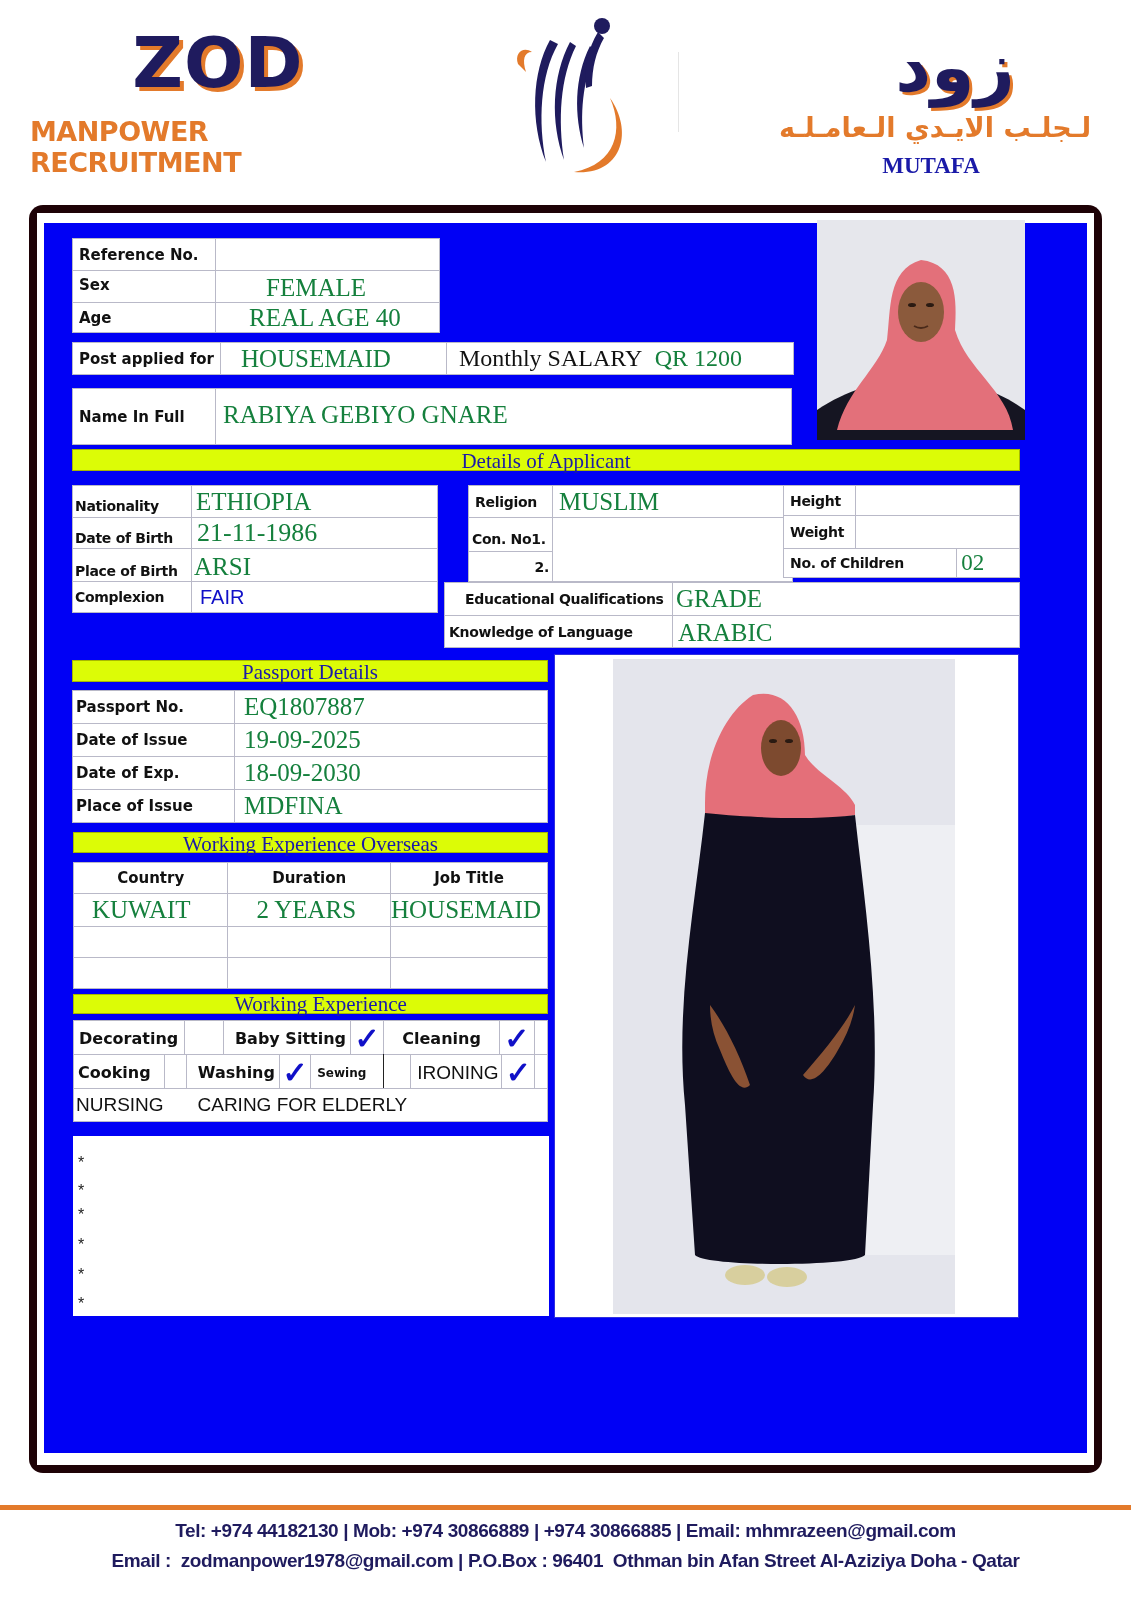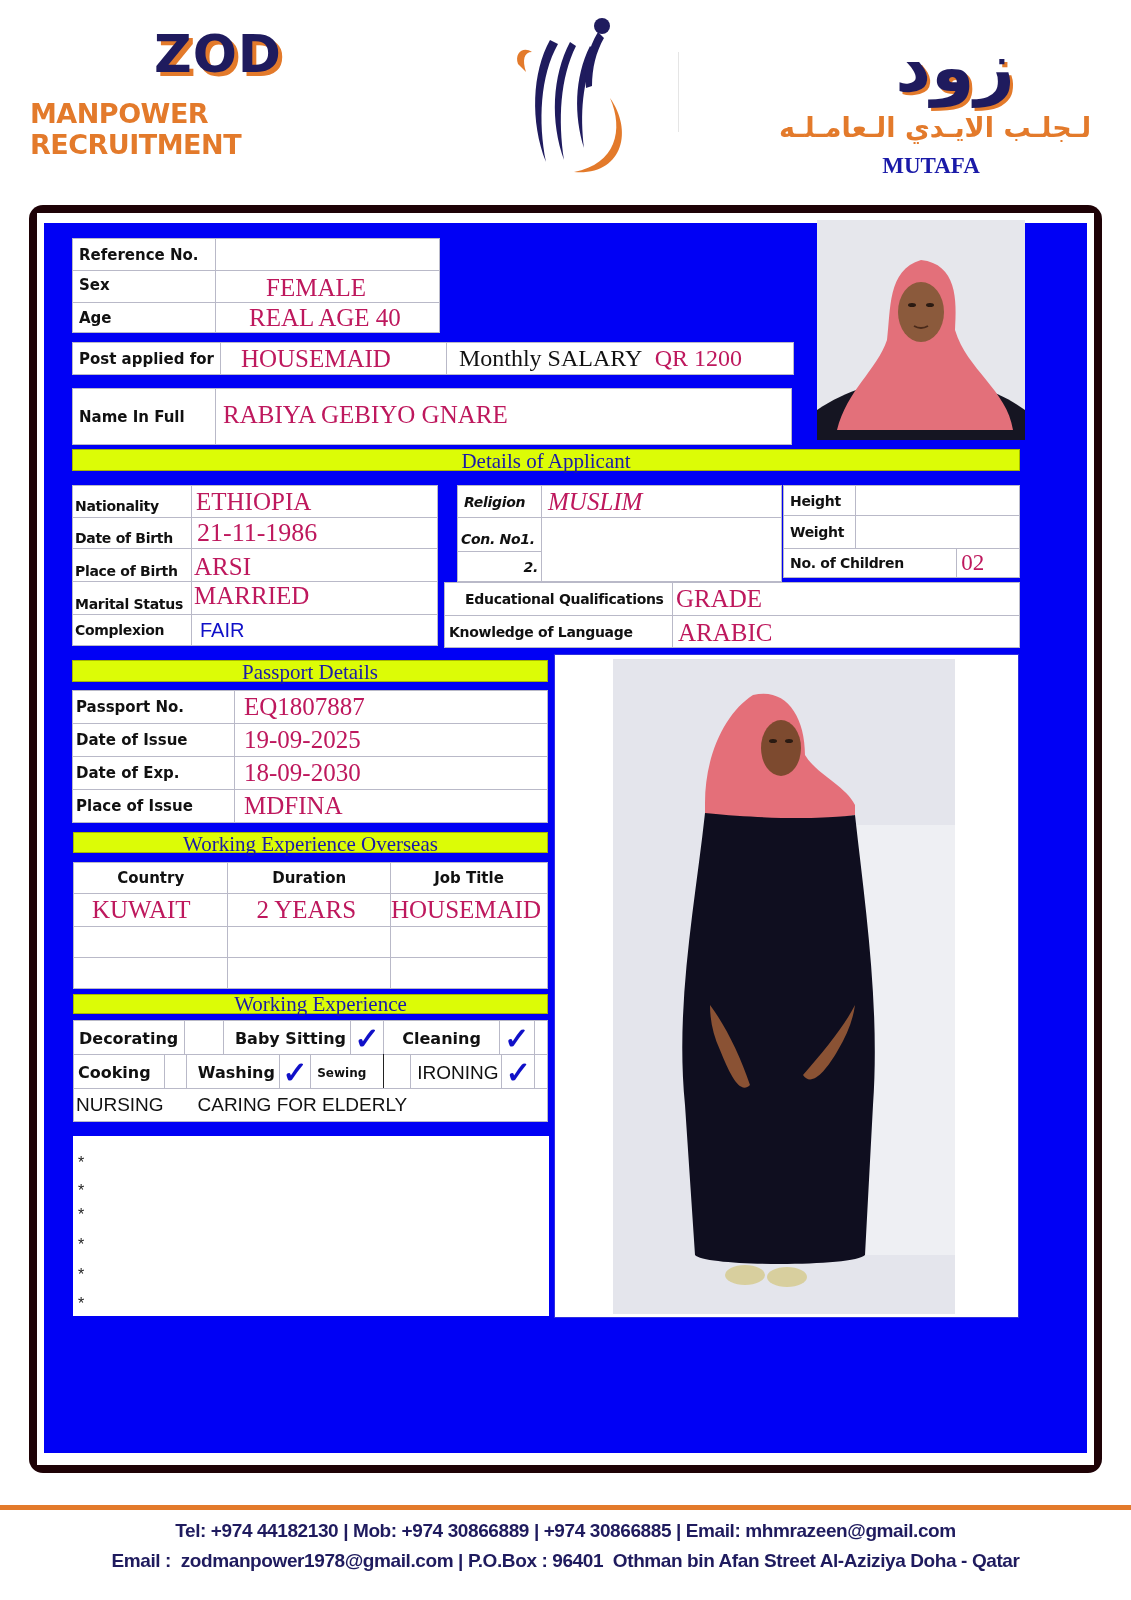--- a/index.html
+++ b/index.html
@@ -1,40 +1,40 @@
 <!DOCTYPE html>
 <html><head>
 <meta charset="utf-8">
 <style>
   * { box-sizing: border-box; margin: 0; padding: 0; }
   html, body { width: 1131px; height: 1600px; background: #ffffff; overflow: hidden; }
   body { position: relative; font-family: "Liberation Sans", sans-serif; }
 
   
   .brand-left { position: absolute; left: 28px; top: 28px; width: 380px; text-align: center; }
-  .brand-zod { font-family: "DejaVu Sans", sans-serif; font-weight: bold; font-size: 52px; color: #1f1b5e; letter-spacing: 1px; text-shadow: 4px 4px 0 #e37a2b; line-height: 1; }
+  .brand-zod { font-family: "DejaVu Sans", sans-serif; font-weight: bold; font-size: 70px; color: #1f1b5e; letter-spacing: 1px; text-shadow: 4px 4px 0 #e37a2b; line-height: 1; }
   .brand-sub { margin-top: 18px; font-family: "DejaVu Sans", sans-serif; font-weight: bold; font-size: 27px; color: #e37a2b; letter-spacing: -0.5px; text-align: left; padding-left: 2px; }
   .logo-mark { position: absolute; left: 512px; top: 12px; width: 130px; height: 170px; }
   .logo-divider { position: absolute; left: 678px; top: 52px; width: 1px; height: 80px; background: #e5e5e5; }
   .brand-right { position: absolute; left: 770px; top: 32px; width: 330px; text-align: center; }
   .brand-ar-big { font-family: "DejaVu Sans", sans-serif; font-weight: bold; font-size: 70px; color: #1f1b5e; text-shadow: 3px 3px 0 #e37a2b; line-height: 1; direction: rtl; padding-left: 40px; }
   .brand-ar-sub { margin-top: 10px; font-family: "DejaVu Sans", sans-serif; font-weight: bold; font-size: 27px; color: #e37a2b; direction: rtl; }
   .brand-mutafa { margin-top: 10px; font-family: "Liberation Serif", serif; font-weight: bold; font-size: 23px; color: #1a1aa8; padding-right: 8px; }
 
   
   .frame { position: absolute; left: 29px; top: 205px; width: 1073px; height: 1268px; background: #1e0206; border-radius: 14px; }
   .frame-inner { position: absolute; left: 8px; top: 8px; right: 8px; bottom: 8px; background: #ffffff; }
   .blue { position: absolute; left: 7px; top: 10px; right: 7px; bottom: 12px; background: #0000f5; }
 
   
   .tbl { position: absolute; background: #fff; border-collapse: collapse; }
   .tbl td { border: 1px solid #b9b9c8; padding: 0 6px; vertical-align: middle; white-space: nowrap; overflow: hidden; }
   .lbl { font-family: "DejaVu Sans", sans-serif; font-weight: bold; font-size: 15px; color: #111; }
   .lbl-sm { font-family: "DejaVu Sans", sans-serif; font-weight: bold; font-size: 14px; color: #111; letter-spacing: -0.3px; }
-  .val { font-family: "Liberation Serif", serif; font-size: 25px; color: #be185d; }
+  .val { font-family: "Liberation Serif", serif; font-size: 25px; color: #15803d; }
   .val-sans { font-family: "Liberation Sans", sans-serif; font-size: 20px; color: #1010c8; }
   .blk-serif { font-family: "Liberation Serif", serif; font-size: 25px; color: #111; }
 
   .bar { position: absolute; background: #dcfc06; border: 1px solid #a6b800; text-align: center; font-family: "Liberation Serif", serif; font-size: 21px; color: #1a1aa8; line-height: 22px; }
 
   .photo { position: absolute; overflow: hidden; }
   .check { font-size: 30px; color: #1010c8; font-weight: bold; text-align: center; padding: 0 !important; }
 
   .footer-line { position: absolute; left: 0; top: 1505px; width: 1131px; height: 5px; background: #e37a2b; }
   .footer { position: absolute; left: 0; top: 1516px; width: 1131px; text-align: center; font-family: "Liberation Sans", sans-serif; font-weight: bold; color: #1f1b5e; font-size: 19px; line-height: 30px; letter-spacing: -0.4px; }
@@ -130,32 +130,28 @@
     <td class="val" style="padding-left:4px;">ETHIOPIA</td>
   </tr>
   <tr style="height:31px;">
     <td class="lbl-sm" style="padding:0 2px; vertical-align:bottom; padding-bottom:2px;">Date of Birth</td>
     <td class="val" style="padding-left:5px; font-size:26px;">21-11-1986</td>
   </tr>
   <tr style="height:33px;">
     <td class="lbl-sm" style="padding:0 2px; vertical-align:bottom; padding-bottom:2px;">Place of Birth</td>
     <td class="val" style="padding-left:2px; vertical-align:bottom;">ARSI</td>
   </tr>
-  <tr style="height:33px;">
-    <td class="lbl-sm" style="padding:0 2px; vertical-align:bottom; padding-bottom:2px;">Marital Status</td>
-    <td class="val" style="padding-left:2px; vertical-align:top;">MARRIED</td>
-  </tr>
   <tr style="height:31px;">
     <td class="lbl-sm" style="padding:0 2px;">Complexion</td>
     <td class="val-sans" style="padding-left:8px;">FAIR</td>
   </tr>
 </tbody>
   </table>
 
-<table class="tbl" style="left:457px; top:485px; width:325px;font-style:italic;">
+<table class="tbl" style="left:468px; top:485px; width:325px;">
   <tbody>
       <tr style="height:32px;">
     <td class="lbl-sm" style="width:84px;">Religion</td>
     <td class="val">MUSLIM</td>
   </tr>
   <tr style="height:34px;">
     <td class="lbl-sm" style="padding:0 3px; vertical-align:bottom; padding-bottom:4px;">Con. No1.</td>
     <td rowspan="2" class="val"></td>
   </tr>
   <tr style="height:30px;">

